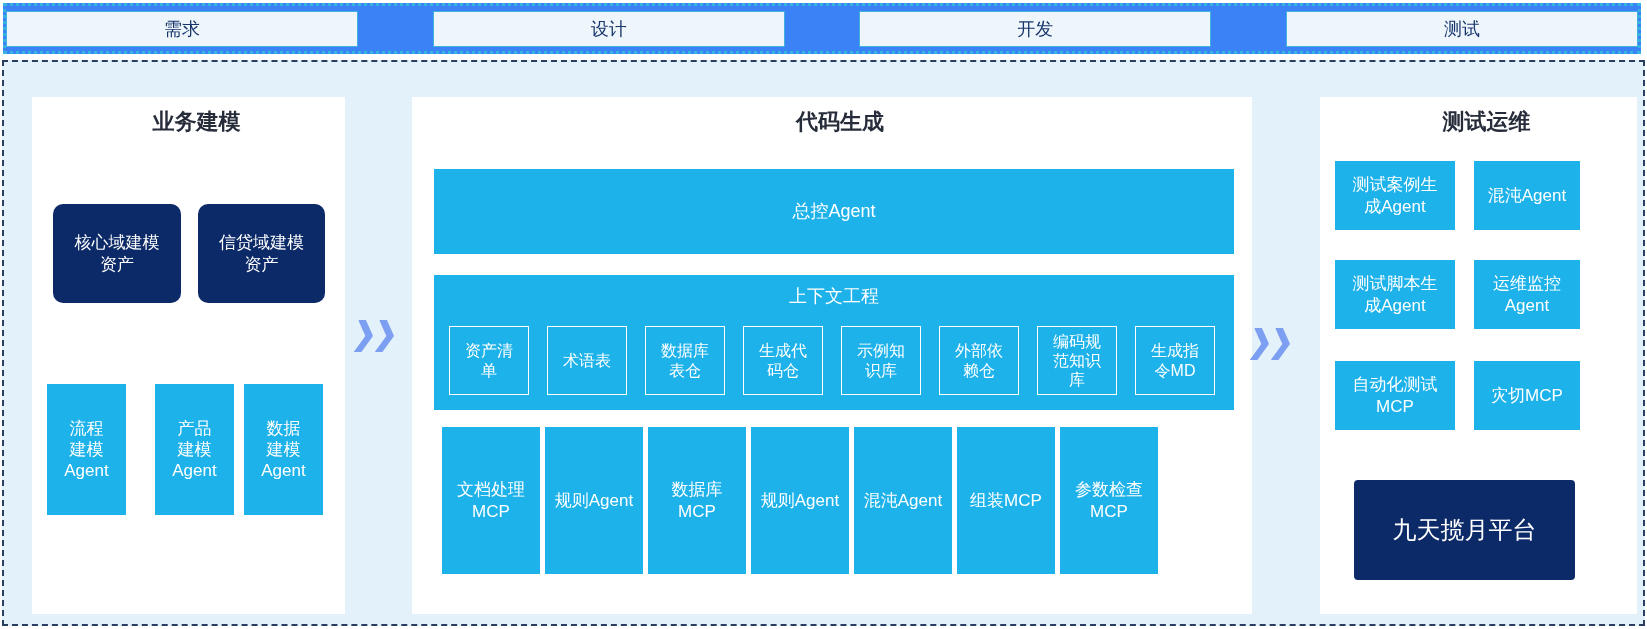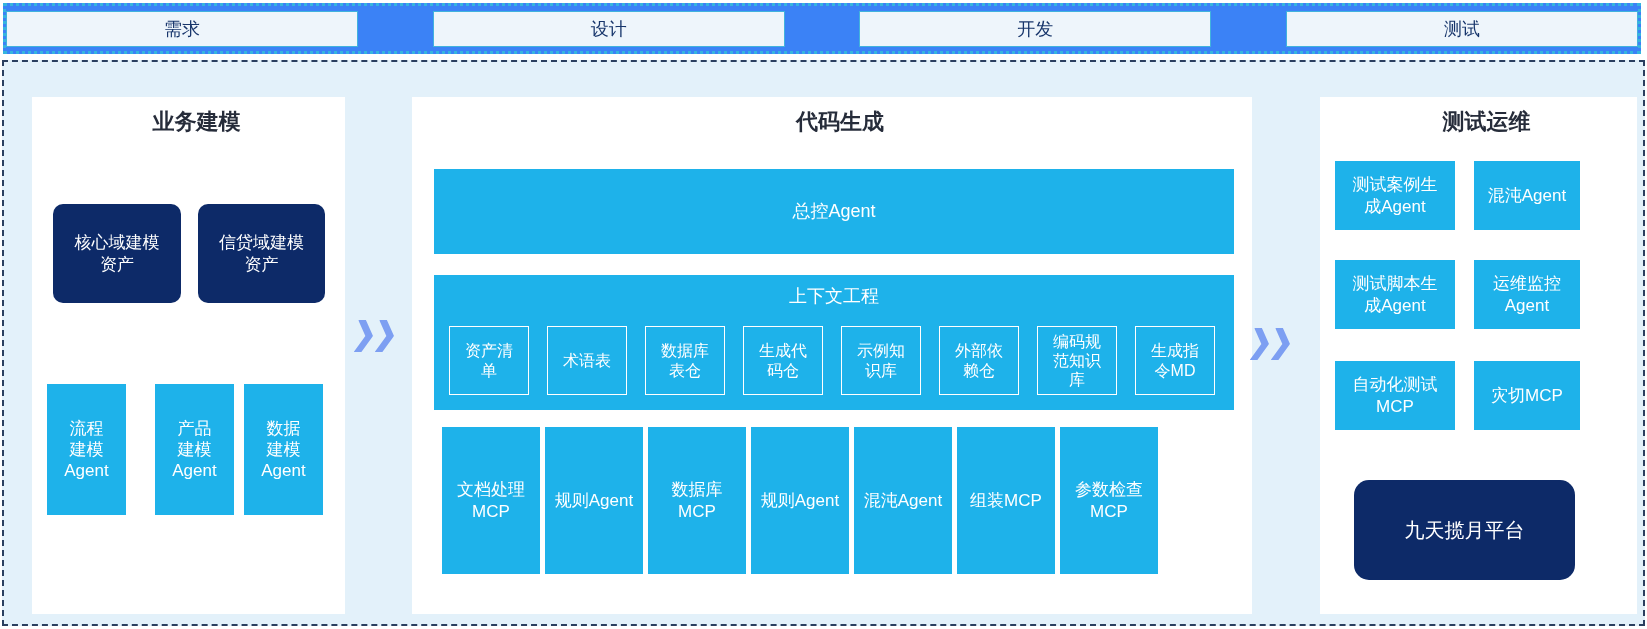--- a/index.html
+++ b/index.html
@@ -50,21 +50,21 @@
     display:flex; align-items:center; justify-content:center; text-align:center;
     white-space:pre-line; font-size:16px; line-height:1.2; color:#fff; }
   .worker-row { position:absolute; left:30px; top:330px; width:716px; height:147px;
     display:flex; justify-content:space-between; }
   .worker { position:static; width:98px; height:147px; font-size:17px; }
 
   
   .tbox { width:120px; height:69px; font-size:17px; }
   .tcol-1 { left:15px; }  .tcol-2 { left:154px; width:106px; }
   .trow-1 { top:64px; }   .trow-2 { top:163px; }  .trow-3 { top:264px; }
-  .platform { left:34px; top:383px; width:221px; height:100px; font-size:20px; border-radius:15px; }
+  .platform { left:34px; top:383px; width:221px; height:100px; font-size:24px; border-radius:4px; }
 
   
   .chevrons { position:absolute; display:flex; gap:4px; transform:skewX(-8deg); }
   .chevrons-1 { left:352px; top:258px; }
   .chevrons-2 { left:1248px; top:266px; }
   .chev { width:17px; height:32px; background:var(--arrow);
     clip-path:polygon(0 0,45% 0,100% 50%,45% 100%,0 100%,55% 50%); }
 </style>
 </head>
 <body>

